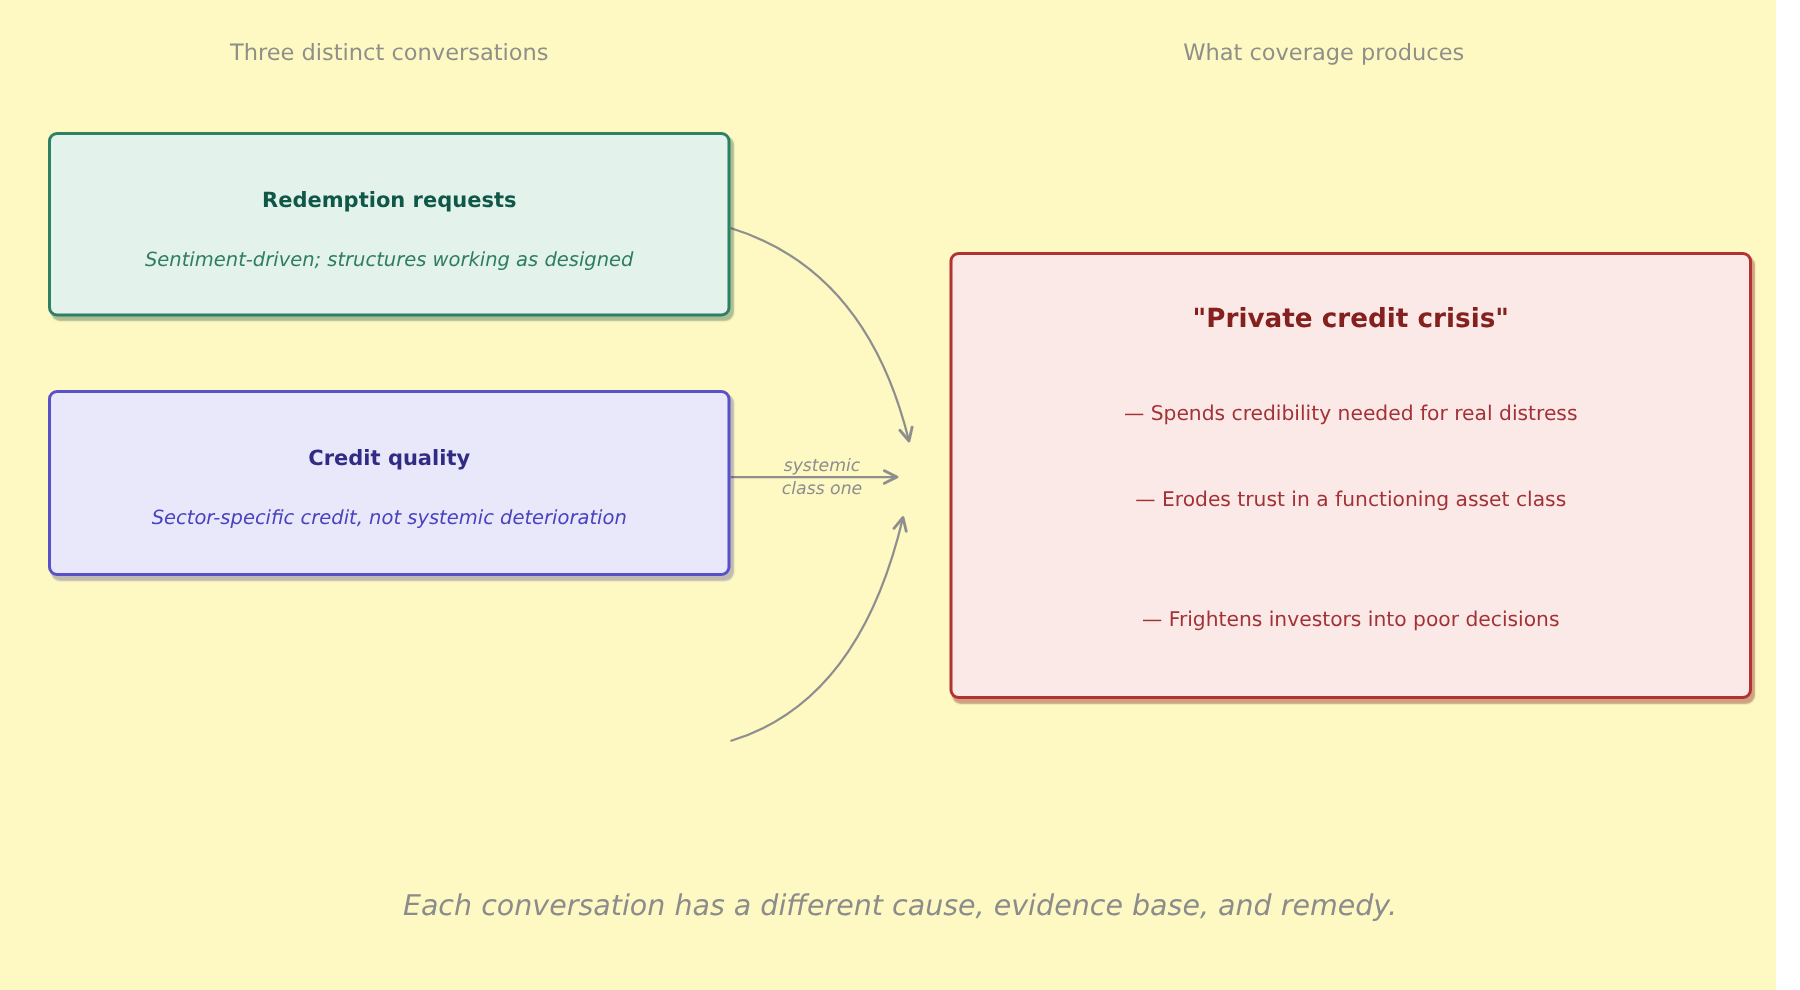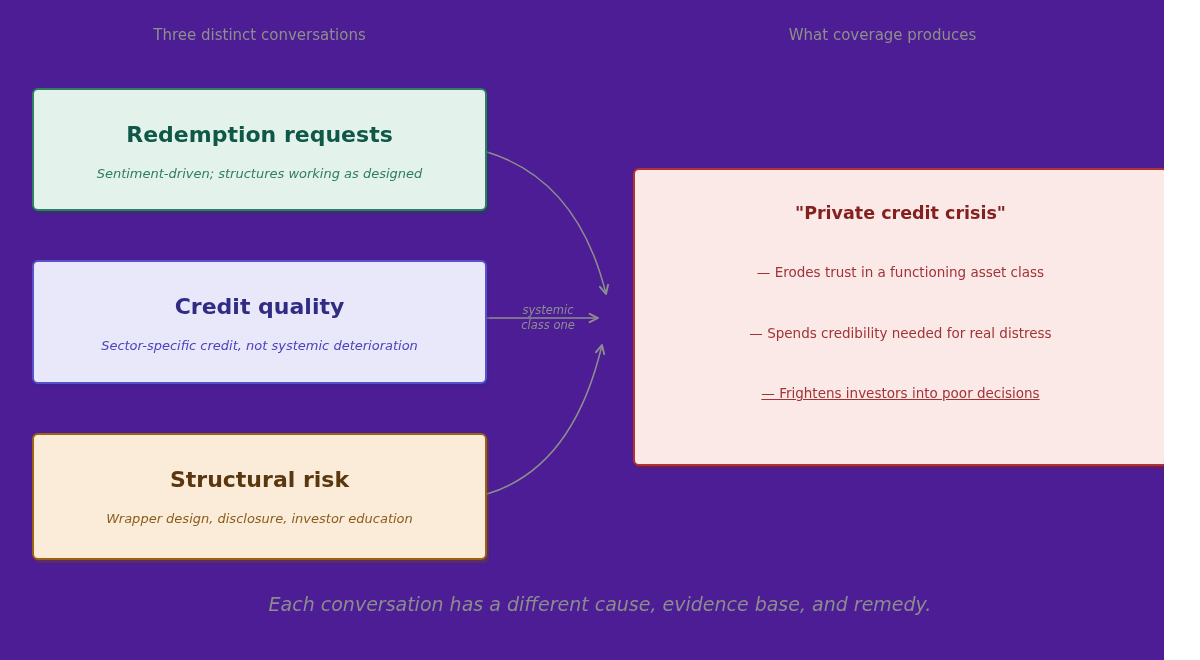--- a/index.html
+++ b/index.html
@@ -1,38 +1,39 @@
 <!DOCTYPE html>
 <html><head>
 <meta charset="utf-8">
 <style>
   html,body{margin:0;padding:0;background:#ffffff;}
   .canvas{
     position:relative;
     width:1164px;height:660px;
-    background:#4c1d95;
+    background:#fef9c3;
     font-family:"DejaVu Sans", sans-serif;
     overflow:hidden;
+    padding-left:20px;
   }
   .col-header{
     position:absolute;top:26px;height:18px;line-height:18px;
     text-align:center;font-size:15px;color:#8f8f8a;
   }
   .col-header.left{left:32px;width:455px;}
   .col-header.right{left:615px;width:535px;}
 
   .arrows{position:absolute;left:0;top:0;pointer-events:none;}
 
   .box{
     position:absolute;left:32px;width:455px;height:124px;
     box-sizing:border-box;border-radius:6px;border:2px solid;
     display:flex;flex-direction:column;align-items:center;
     padding-top:34px;gap:21px;
   }
-  .box-title{font-size:22px;font-weight:bold;line-height:21px;text-align:center;}
+  .box-title{font-size:14px;font-weight:bold;line-height:21px;text-align:center;}
   .box-sub{font-size:13px;font-style:italic;line-height:16px;text-align:left;}
 
   .box.green{top:88px;height:123px;background:#e3f2eb;border-color:#2e7f64;
     box-shadow:2px 3px 1px rgba(24,77,60,0.35);}
   .green .box-title{color:#0f5848;}
   .green .box-sub{color:#2e7d63;}
 
   .box.purple{top:260px;background:#e9e8fb;border-color:#5a50c9;
     box-shadow:2px 3px 1px rgba(51,43,138,0.30);}
   .purple .box-title{color:#312b84;}
@@ -48,21 +49,21 @@
     background:#fbe9e8;border-color:#b23133;
     box-shadow:2px 3px 1px rgba(132,33,31,0.40);
     padding-top:32px;gap:0;
   }
   .red .box-title{font-size:17.5px;line-height:22px;color:#84211f;}
   .bullet{
     margin:0;font-size:13.5px;line-height:17px;color:#a33236;text-align:center;
   }
   .bullet.b1{margin-top:40px;}
   .bullet.b2{margin-top:44px;}
-  .bullet.b3{margin-top:43px;text-decoration:underline;}
+  .bullet.b3{margin-top:63px;}
 
   .arrow-label{
     position:absolute;left:548px;top:318px;transform:translate(-50%,-50%);
     font-size:11.5px;font-style:italic;color:#8e8e8e;line-height:15px;
     text-align:center;white-space:nowrap;
   }
   .caption{
     position:absolute;left:0;top:596px;width:1200px;text-align:center;
     font-size:19px;font-style:italic;color:#8c8c8c;line-height:16px;
   }
@@ -89,32 +90,28 @@
   <div class="box green">
     <div class="box-title">Redemption requests</div>
     <div class="box-sub">Sentiment-driven; structures working as designed</div>
   </div>
 
   <div class="box purple">
     <div class="box-title">Credit quality</div>
     <div class="box-sub">Sector-specific credit, not systemic deterioration</div>
   </div>
 
-  <div class="box orange">
-    <div class="box-title">Structural risk</div>
-    <div class="box-sub">Wrapper design, disclosure, investor education</div>
-  </div>
 
   <div class="arrow-label">
     <div>systemic</div>
     <div>class one</div>
   </div>
 
   <div class="box red">
     <div class="box-title">"Private credit crisis"</div>
+    <p class="bullet b2">— Spends credibility needed for real distress</p>
     <p class="bullet b1">— Erodes trust in a functioning asset class</p>
-    <p class="bullet b2">— Spends credibility needed for real distress</p>
     <p class="bullet b3">— Frightens investors into poor decisions</p>
   </div>
 
   <div class="caption">Each conversation has a different cause, evidence base, and remedy.</div>
 
 </div>
 
 </body></html>

